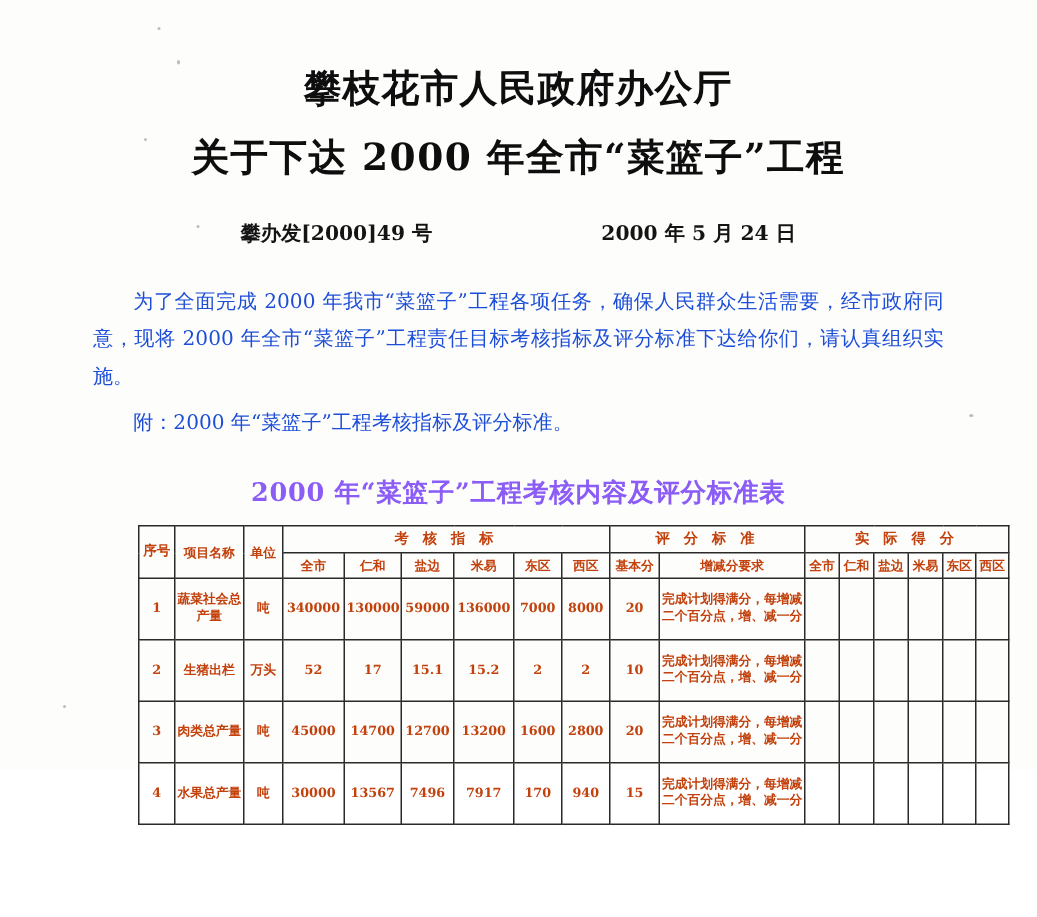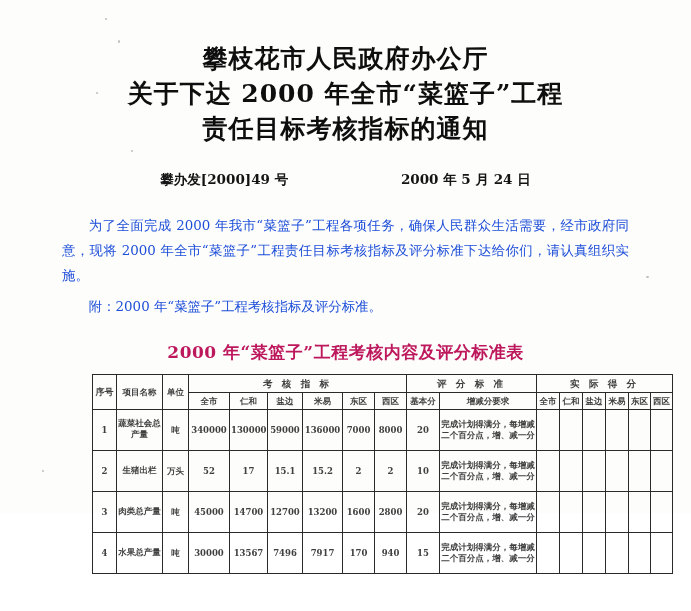--- a/index.html
+++ b/index.html
@@ -33,21 +33,21 @@
   }
   .doc-title-line {
     font-family: "DejaVu Serif", serif;
     font-weight: bold;
     font-size: 25px;
     letter-spacing: 1px;
     line-height: 33px;
     color: #0e0e0e;
   }
   .title-sub {
-    margin-top: 2px;
+    margin-top: 13px;
   }
   .meta-row {
     margin-top: 26px;
     text-align: center;
     font-family: "DejaVu Serif", serif;
     font-size: 13.5px;
     font-weight: bold;
     color: #141414;
   }
   .meta-row .doc-no {
@@ -69,31 +69,31 @@
     margin: 0 0 6px 0;
     text-indent: 2em;
   }
   .table-title {
     margin-top: 22px;
     text-align: center;
     font-family: "DejaVu Serif", serif;
     font-weight: bold;
     font-size: 17px;
     letter-spacing: 0.5px;
-    color: #be185d;
+    color: #8b5cf6;
   }
   .table-wrap {
     margin: 10px 92px 0 92px;
   }
   table.kpi {
     border-collapse: collapse;
     width: 507px;
     table-layout: fixed;
     font-family: "DejaVu Serif", serif;
-    color: #404040;
+    color: #c2410c;
   }
   table.kpi th, table.kpi td {
     border: 1px solid #2a2a2a;
     text-align: center;
     vertical-align: middle;
     padding: 1px 1px;
     font-size: 8.5px;
     font-weight: bold;
     line-height: 11px;
   }
@@ -136,21 +136,20 @@
   <div class="speck" style="left:105px;top:18px;width:2px;height:2px;"></div>
   <div class="speck" style="left:118px;top:40px;width:2px;height:3px;"></div>
   <div class="speck" style="left:96px;top:92px;width:2px;height:2px;"></div>
   <div class="speck" style="left:131px;top:150px;width:2px;height:2px;"></div>
   <div class="speck" style="left:646px;top:276px;width:3px;height:2px;"></div>
   <div class="speck" style="left:42px;top:470px;width:2px;height:2px;"></div>
 
   <div class="title-block">
     <div class="doc-title-line">攀枝花市人民政府办公厅</div>
     <div class="doc-title-line title-sub">关于下达 2000 年全市“菜篮子”工程</div>
-    <div class="doc-title-line title-sub">责任目标考核指标的通知</div>
   </div>
 
   <div class="meta-row">
     <span class="doc-no">攀办发[2000]49 号</span>
     <span class="doc-date">2000 年 5 月 24 日</span>
   </div>
 
   <div class="body-text">
     <p>为了全面完成 2000 年我市“菜篮子”工程各项任务，确保人民群众生活需要，经市政府同意，现将 2000 年全市“菜篮子”工程责任目标考核指标及评分标准下达给你们，请认真组织实施。</p>
     <p>附：2000 年“菜篮子”工程考核指标及评分标准。</p>

